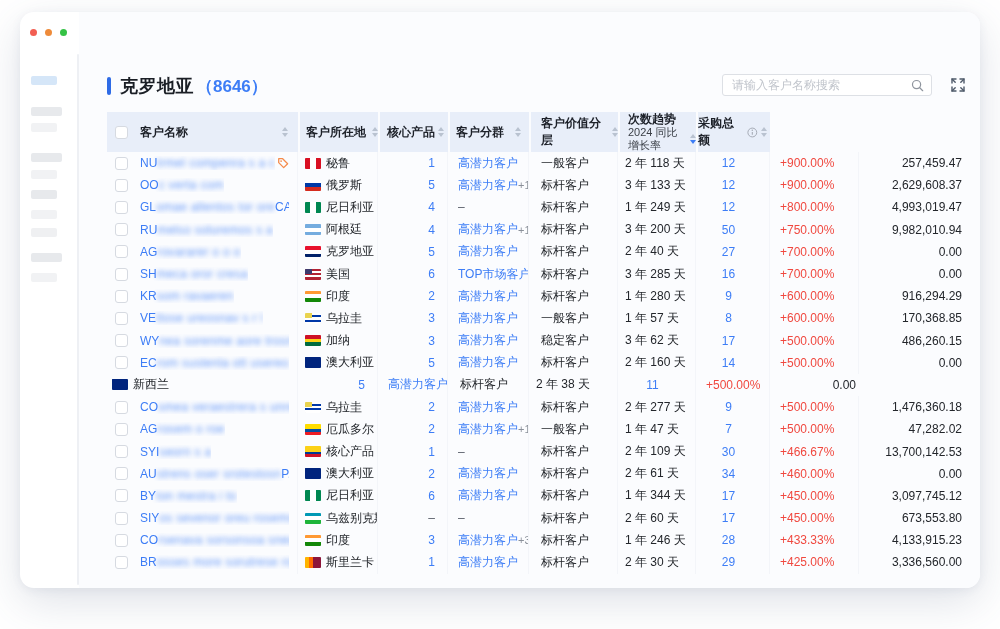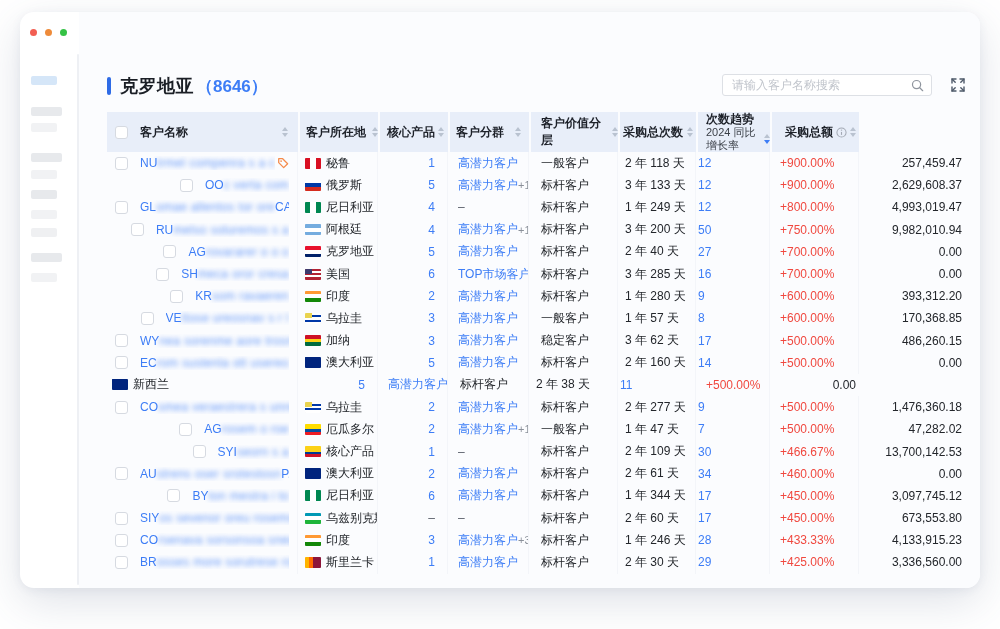--- a/index.html
+++ b/index.html
@@ -63,36 +63,36 @@
   .caret i { width:0; height:0; border-left:3.5px solid transparent; border-right:3.5px solid transparent; }
   .caret .up { border-bottom:4px solid #B9C2D0; }
   .caret .dn { border-top:4px solid #B9C2D0; }
   .caret .dn.active { border-top-color:#3D7DF6; }
   .ml-auto { margin-left:auto; }
 
   .checkbox { width:13px; height:13px; border:1px solid #D6DAE1; border-radius:3px; background:#fff; flex:none; cursor:pointer; }
 
   .tr { height:22.2px; align-items:center; font-size:12px; color:#23262B; }
   .td { height:100%; display:flex; align-items:center; border-right:1px solid #F3F5F9; overflow:hidden; white-space:nowrap; }
-  .td-name { padding:0 8px;justify-content:flex-end; }
+  .td-name { padding:0 8px; }
   .td-name .name-wrap { margin-left:12px; display:flex; align-items:center; overflow:hidden; color:#3D7DF6; cursor:pointer; }
   .blur { filter:blur(2.4px); opacity:.8; letter-spacing:.3px; }
   .tag-ic { margin-left:auto; flex:none; }
   .td-loc { padding-left:5px; gap:5px; }
   .flag { width:16px; height:11px; border-radius:1px; overflow:hidden; display:flex; flex:none; position:relative;
     box-shadow:inset 0 0 0 .5px rgba(0,0,0,.12); }
   .flag i { flex:1; }
   .flag .canton { position:absolute; left:0; top:0; width:7px; height:5.5px; }
   .flag .jack { background-image:linear-gradient(45deg,transparent 38%,#C8102E 38%,#C8102E 62%,transparent 62%),
     linear-gradient(135deg,transparent 38%,#fff 38%,#fff 62%,transparent 62%); }
   .td-core { justify-content:flex-end; padding-right:12px; }
   .td-seg { justify-content:space-between; padding:0 6px 0 8px; }
   .td-tier { padding-left:10px; }
   .td-dur { padding-left:5px; }
-  .td-count { justify-content:flex-start; padding-right:10px; }
+  .td-count { justify-content:center; padding-right:10px; }
   .td-trend { padding-left:8px; }
   .td-amount { justify-content:flex-end; padding-right:3px; border-right:none; }
   .link { color:#3D7DF6; cursor:pointer; }
   .link.dash { color:#575D68; cursor:default; }
   .extra { color:#8A9099; font-size:11px; }
   .red { color:#F0483F; }
   .info-ic { width:11px; height:11px; }
 </style>
 </head>
 <body>
@@ -183,27 +183,20 @@
               <i class="dn"></i>
             </span>
         </div>
         <div class="th th-tier">
           <span>客户价值分层</span>
           <span class="caret">
               <i class="up"></i>
               <i class="dn"></i>
             </span>
         </div>
-        <div class="th th-count">
-          <span>采购总次数</span>
-          <span class="caret">
-              <i class="up"></i>
-              <i class="dn"></i>
-            </span>
-        </div>
         <div class="th th-trend">
           <span class="two-line">
             <span>次数趋势</span>
             <span class="sub">
               <span>2024 同比增长率</span>
               <span class="caret">
                   <i class="up"></i>
                   <i class="dn active"></i>
                 </span>
             </span>
@@ -513,21 +506,21 @@
     <div class="td td-dur">
       <span>1 年 280 天</span>
     </div>
     <div class="td td-count">
       <span class="link">9</span>
     </div>
     <div class="td td-trend">
       <span class="red">+600.00%</span>
     </div>
     <div class="td td-amount">
-      <span>393,312.20</span>
+      <span>916,294.29</span>
     </div>
   </div>
 
   <div class="tr grid">
     <div class="td td-name">
       <div class="checkbox"></div>
       <span class="name-wrap">
         <span>VE</span>
                 <span class="blur">ttose ureosnav s r l</span>
                 <span></span>

